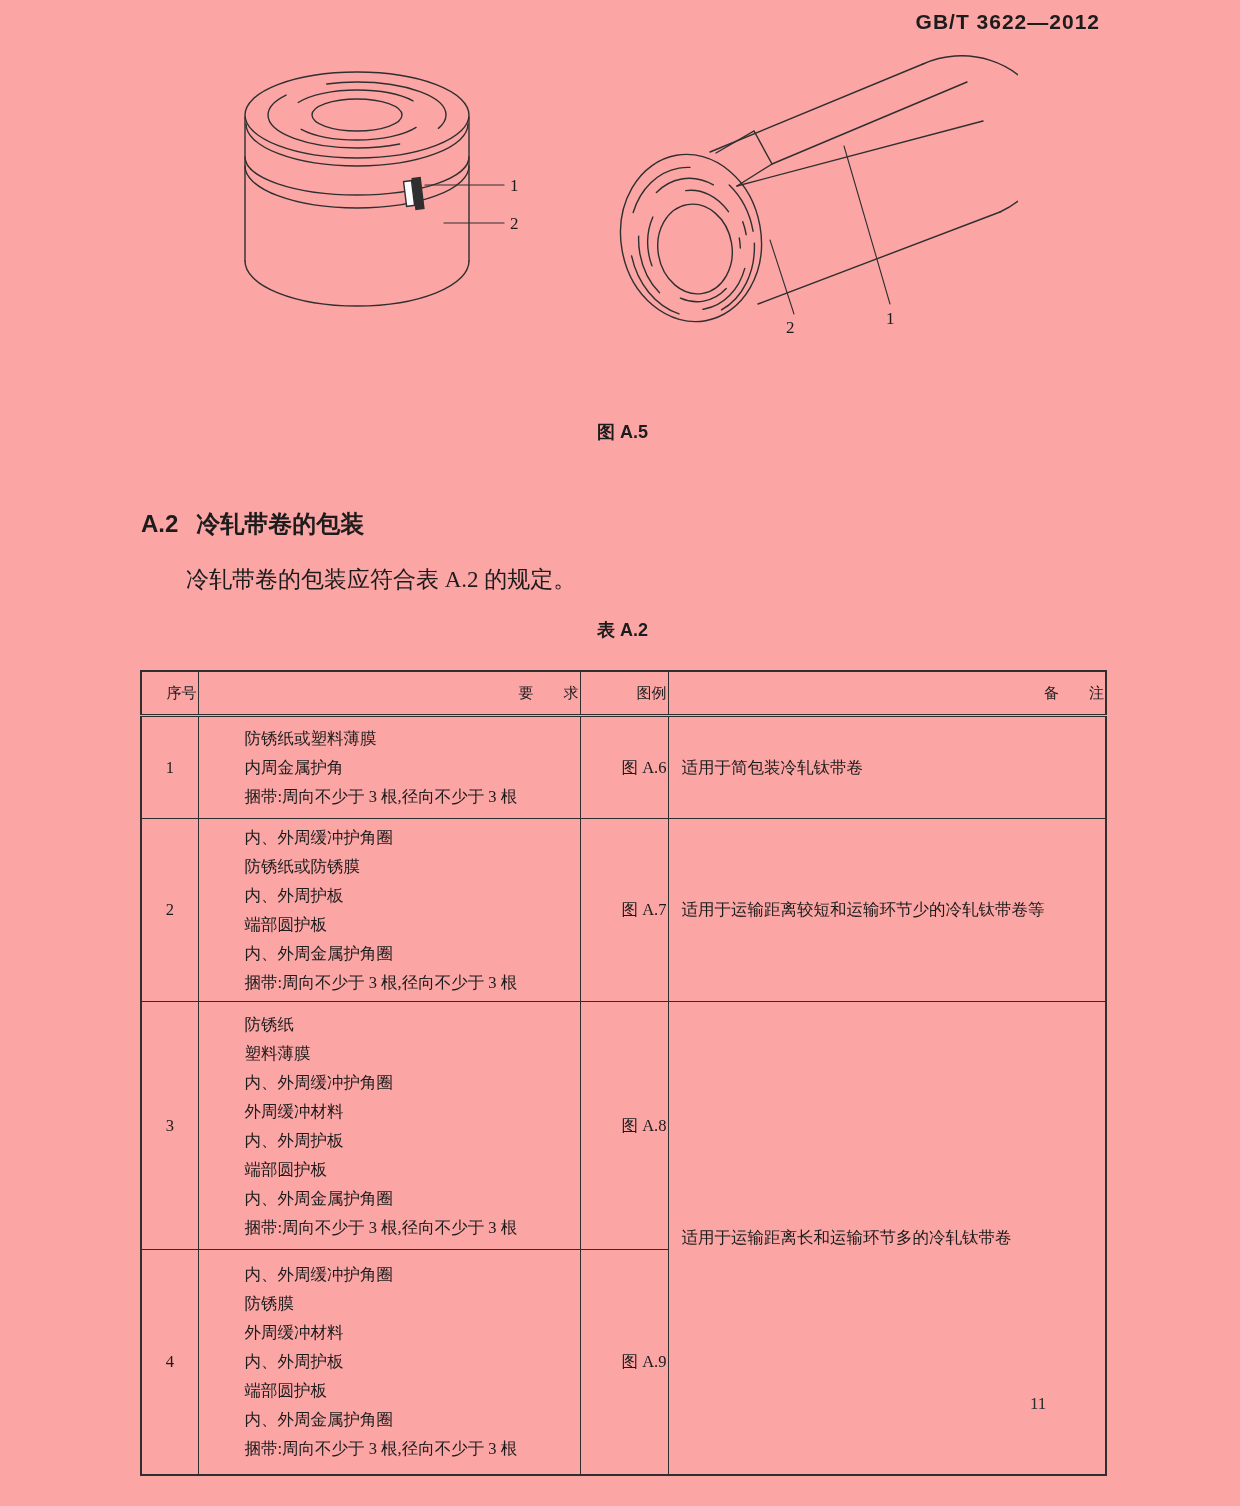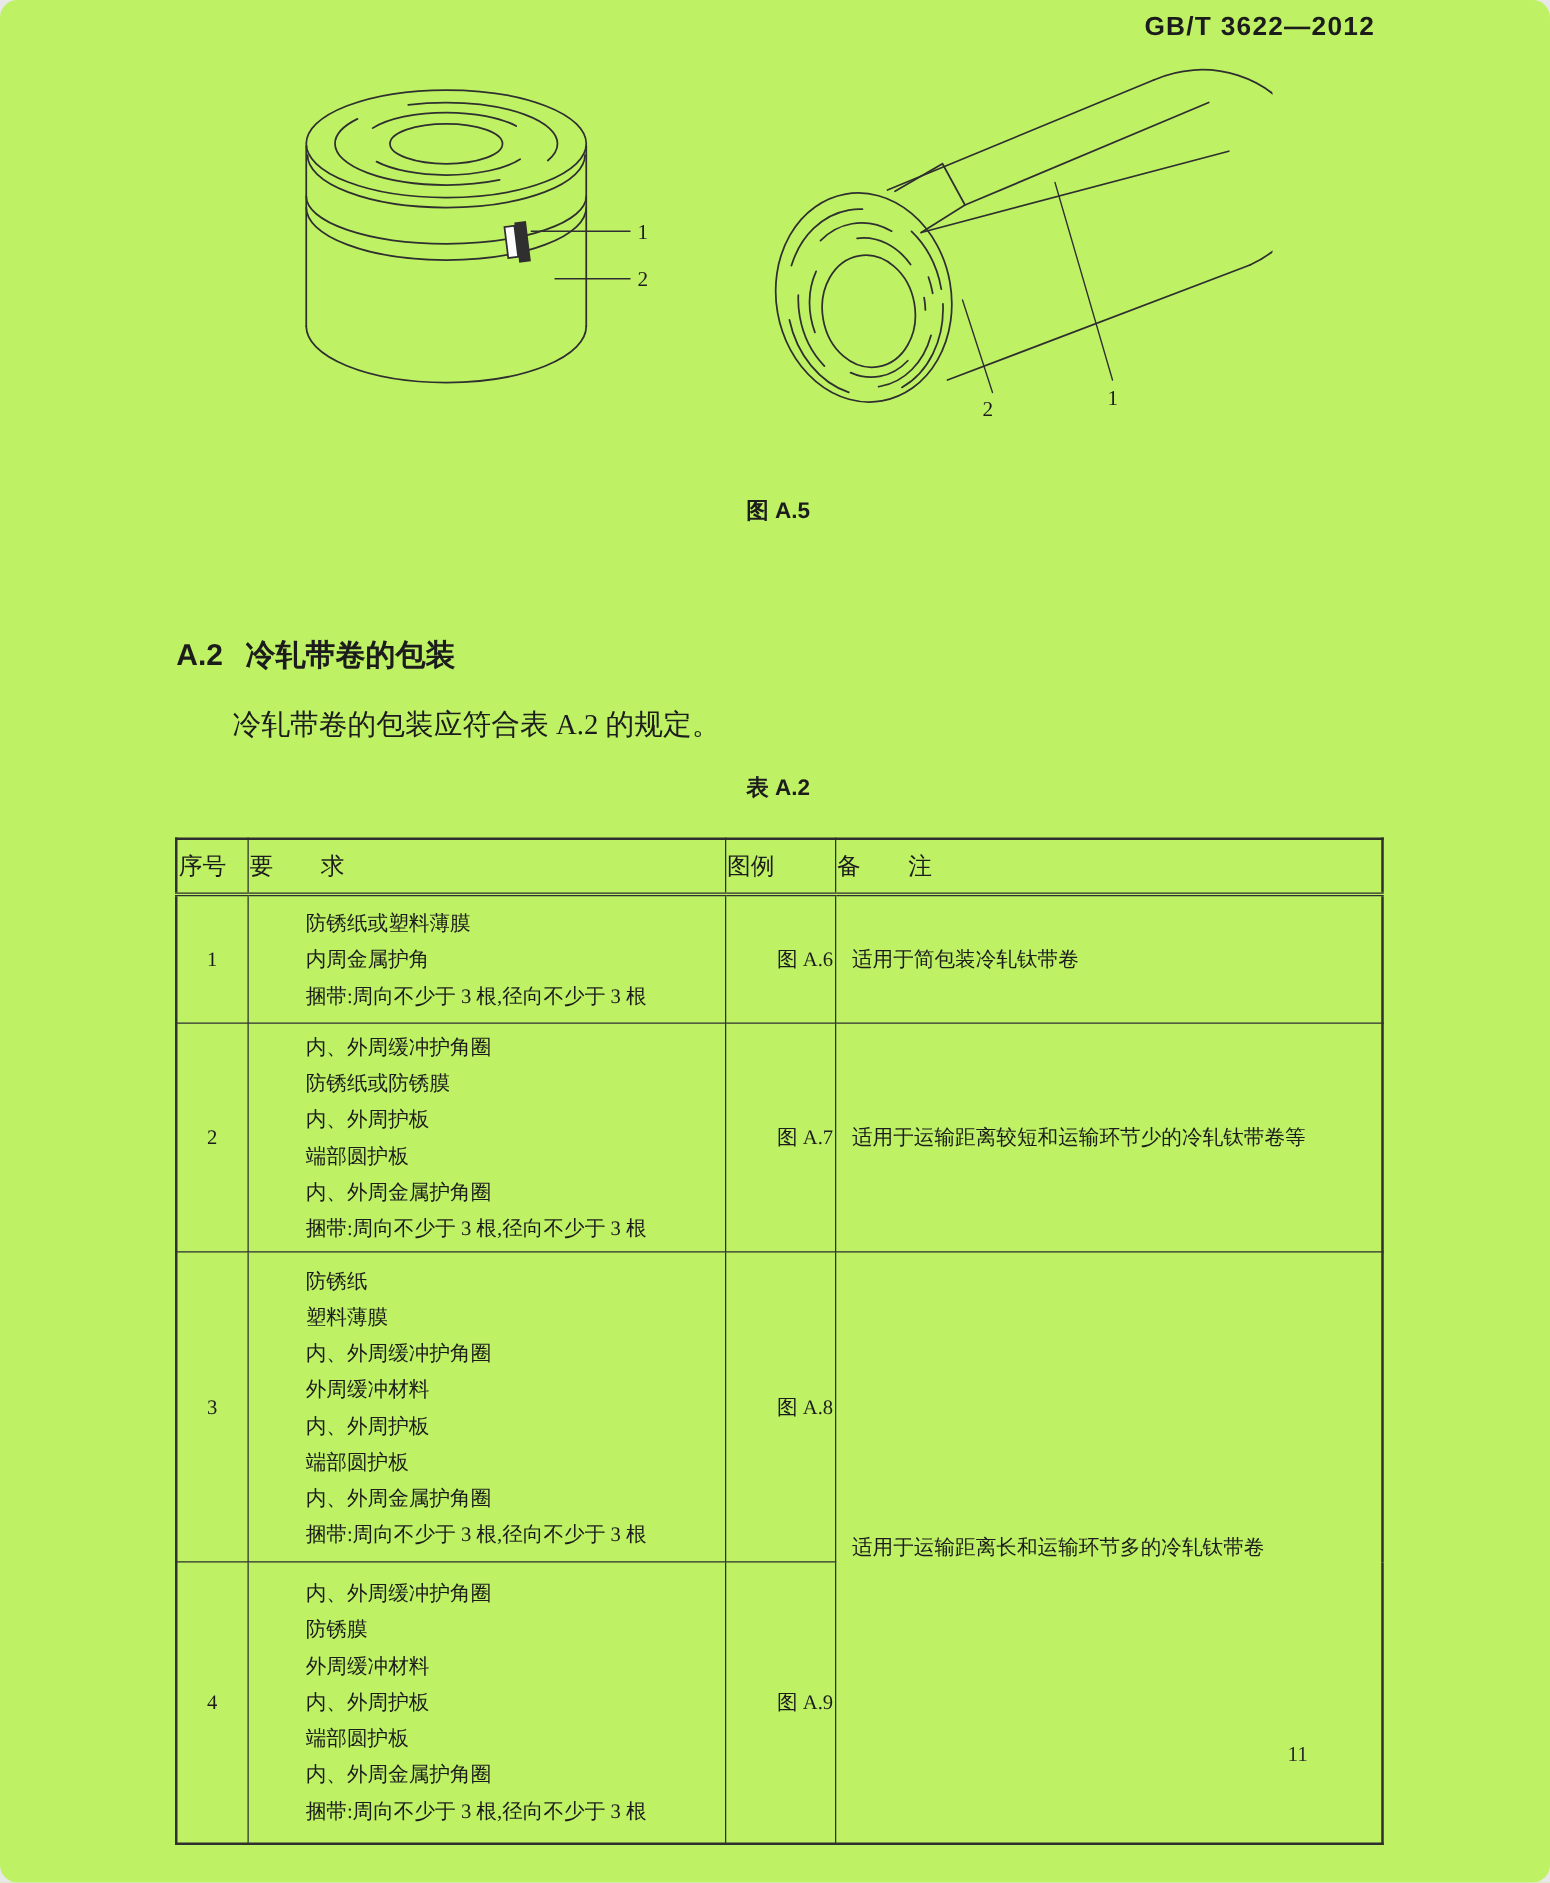--- a/index.html
+++ b/index.html
@@ -1,33 +1,32 @@
 <!DOCTYPE html>
 <html><head>
 <meta charset="utf-8">
 <style>
   html,body{margin:0;padding:0;background:#e8e8e8;}
   .page{
     position:relative;width:1240px;height:1506px;margin:0 auto;
-    background:#bef264;color:#1c1c1c;
+    background:#fca5a5;color:#1c1c1c;
     font-family:"Liberation Serif","DejaVu Serif",serif;
     overflow:hidden;
-    border-radius:14px;
   }
   .doc-header{
     position:absolute;top:10px;right:140px;
     font-family:"Liberation Sans","DejaVu Sans",sans-serif;
     font-weight:bold;font-size:21px;letter-spacing:1px;
   }
   .figure-area{position:absolute;top:0;left:0;width:1240px;height:410px;}
   .fig-svg{position:absolute;}
   .legend{position:absolute;left:172px;top:334px;font-size:17px;}
   .legend-line{height:34px;line-height:34px;}
   .fig-caption{
-    position:absolute;left:140px;top:396px;width:965px;text-align:center;
+    position:absolute;left:140px;top:420px;width:965px;text-align:center;
     font-family:"Liberation Sans","DejaVu Sans",sans-serif;
     font-weight:bold;font-size:18px;
   }
   .section-heading{
     position:absolute;left:141px;top:508px;
     font-family:"Liberation Sans","DejaVu Sans",sans-serif;
     font-weight:bold;font-size:24px;
   }
   .section-heading .num{margin-right:18px;}
   .para{
@@ -40,22 +39,22 @@
     font-weight:bold;font-size:18px;
   }
   table.a2{
     position:absolute;left:140px;top:670px;width:965px;
     border-collapse:collapse;table-layout:fixed;
     border:2px solid #2f2f2f;
     font-size:16.5px;
   }
   table.a2 th,table.a2 td{border:1px solid #2f2f2f;vertical-align:middle;}
   table.a2 th{
-    height:40px;font-weight:normal;text-align:left;
-    border-bottom:3px double #2f2f2f;font-size:19px;margin-left:46px;
+    height:40px;font-weight:normal;text-align:right;
+    border-bottom:3px double #2f2f2f;font-size:15px;margin-left:46px;
   }
   td.c-num{text-align:center;}
   td.c-req{padding:4px 0 4px 11px;}
   .req-line{line-height:29px;white-space:nowrap;margin-left:35px;}
   td.c-fig{text-align:right;}
   td.c-note{padding:0 4px 0 13px;text-align:left;}
   tr.r1{height:103px;} tr.r2{height:175px;} tr.r3{height:248px;} tr.r4{height:225px;}
   .page-number{
     position:absolute;left:1030px;top:1394px;width:60px;
     font-size:17px;color:#2c2c2c;font-family:Liberation Serif, serif;

